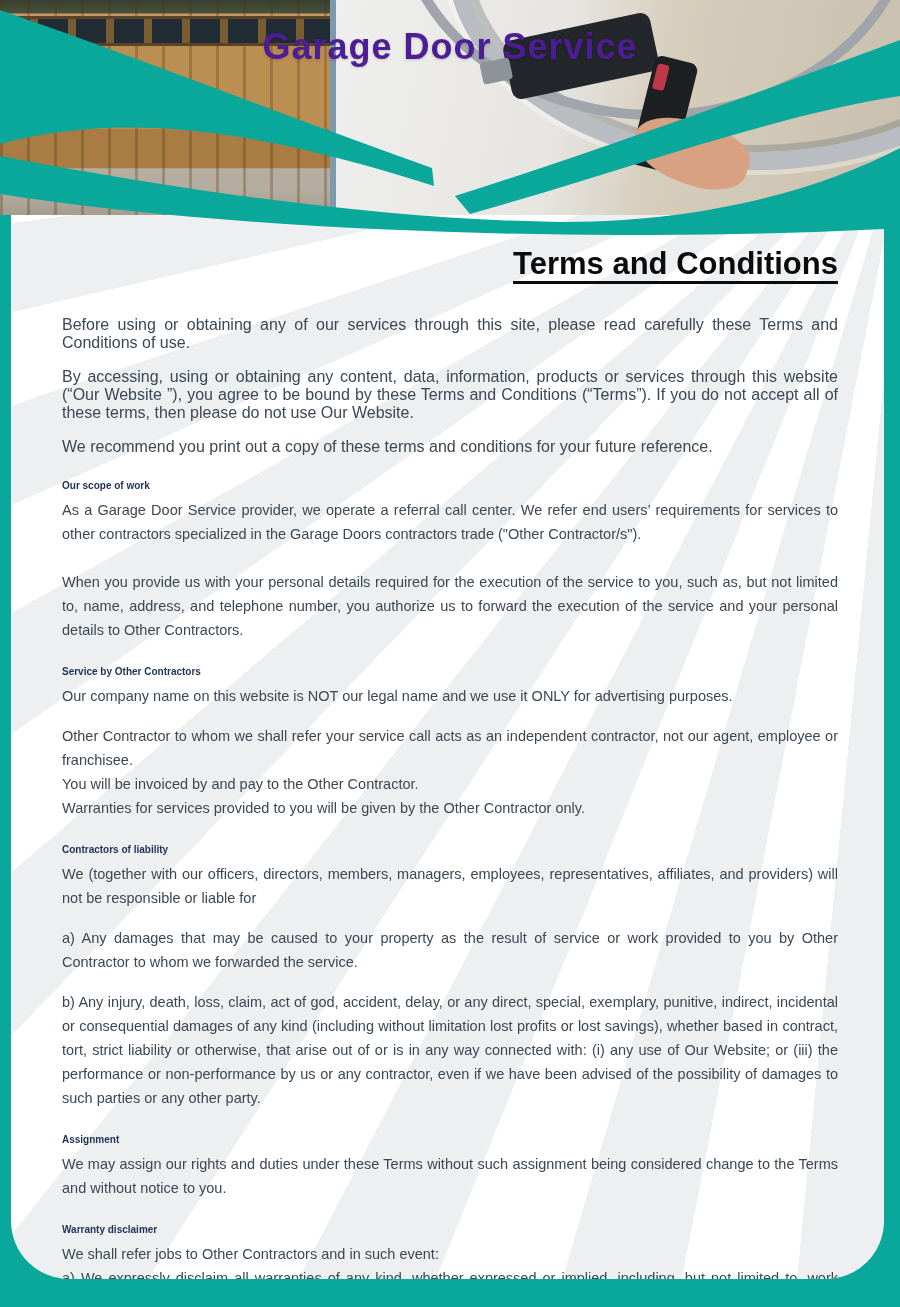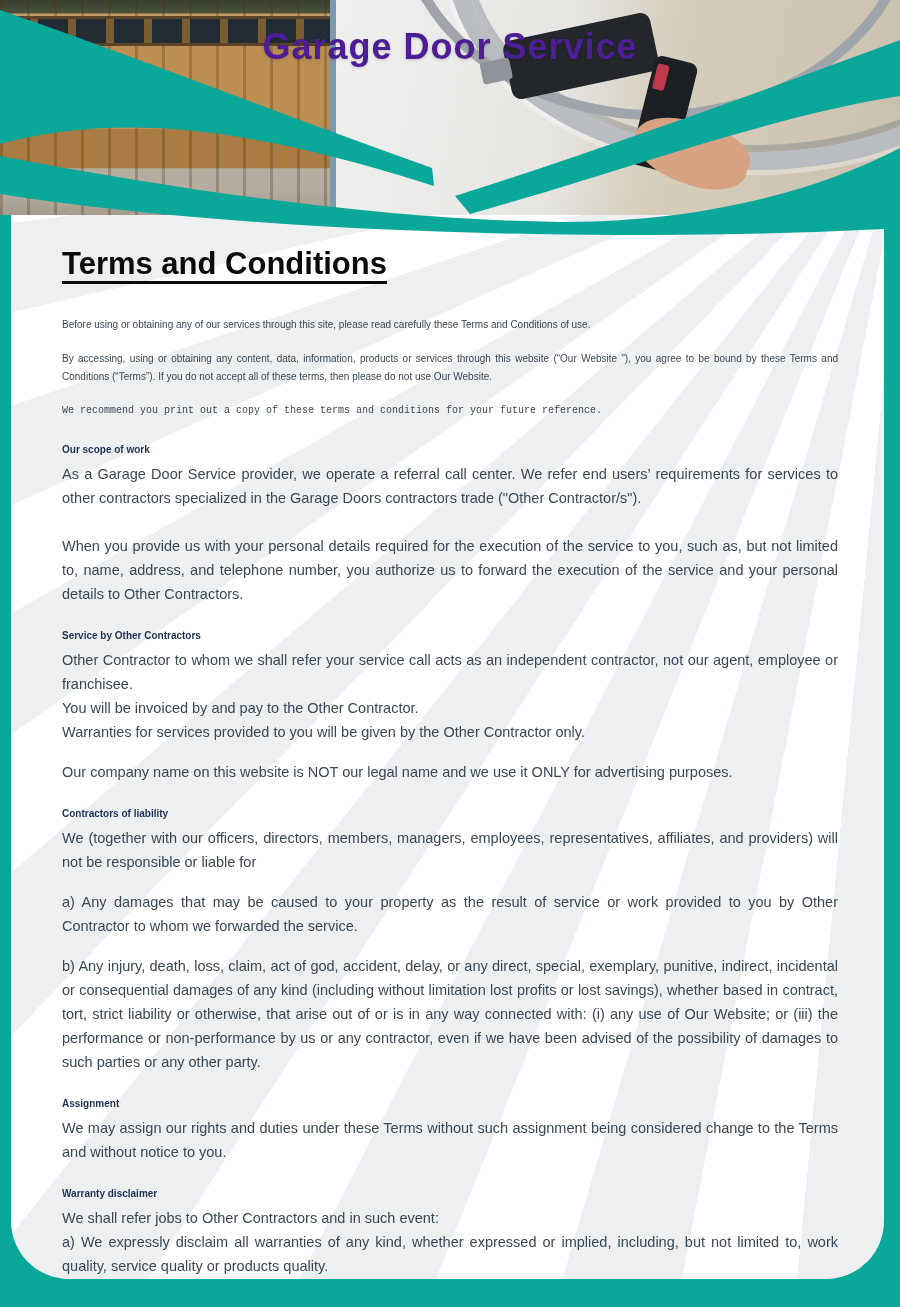--- a/index.html
+++ b/index.html
@@ -91,35 +91,35 @@
     position:absolute;left:0;top:26px;width:100%;
     text-align:center;
     color:#4c1d95;
     font-size:36px;font-weight:bold;letter-spacing:1px;
     text-shadow:0 1px 3px rgba(0,0,0,0.18);
     z-index:3;
   }
 
   
   .page-title{
-    text-align:left;
+    text-align:right;
     color:#0B0B0B;
     font-size:31px;font-weight:bold;
     text-decoration:underline;
     text-decoration-thickness:2.5px;
     text-underline-offset:7px;
     margin:0 0 34px 0;
   }
   .intro p{
     color:var(--body);
-    font-size:10px;line-height:18px;
+    font-size:16px;line-height:18px;
     text-align:justify;
     margin:0 0 16px 0;
   }
-  .intro p:last-child{margin-bottom:16px;font-family:Liberation Mono, monospace;}
+  .intro p:last-child{margin-bottom:16px;}
   .tc-section{margin-top:24px;}
   .tc-section h3{
     color:var(--navy);
     font-size:10px;font-weight:bold;
     margin:0 0 7px 0;
   }
   .block{
     color:var(--body);
     font-size:14.5px;line-height:24px;
     text-align:justify;
@@ -147,24 +147,24 @@
     <h3>Our scope of work</h3>
   <p class="block">As a Garage Door Service provider, we operate a referral call center. We refer end users’ requirements for services to other contractors specialized in the Garage Doors contractors trade ("Other Contractor/s").</p>
         </section>
 
   <section class="tc-section">
   <p class="block">When you provide us with your personal details required for the execution of the service to you, such as, but not limited to, name, address, and telephone number, you authorize us to forward the execution of the service and your personal details to Other Contractors.</p>
         </section>
 
   <section class="tc-section">
     <h3>Service by Other Contractors</h3>
-  <p class="block">Other Contractor to whom we shall refer your service call acts as an independent contractor, not our agent, employee or franchisee.
+  <p class="block">Our company name on this website is NOT our legal name and we use it ONLY for advertising purposes.</p>
+          <p class="block">Other Contractor to whom we shall refer your service call acts as an independent contractor, not our agent, employee or franchisee.
 You will be invoiced by and pay to the Other Contractor.
 Warranties for services provided to you will be given by the Other Contractor only.</p>
-          <p class="block">Our company name on this website is NOT our legal name and we use it ONLY for advertising purposes.</p>
         </section>
 
   <section class="tc-section">
     <h3>Contractors of liability</h3>
   <p class="block">We (together with our officers, directors, members, managers, employees, representatives, affiliates, and providers) will not be responsible or liable for</p>
           <p class="block">a) Any damages that may be caused to your property as the result of service or work provided to you by Other Contractor to whom we forwarded the service.</p>
           <p class="block">b) Any injury, death, loss, claim, act of god, accident, delay, or any direct, special, exemplary, punitive, indirect, incidental or consequential damages of any kind (including without limitation lost profits or lost savings), whether based in contract, tort, strict liability or otherwise, that arise out of or is in any way connected with: (i) any use of Our Website; or (iii) the performance or non-performance by us or any contractor, even if we have been advised of the possibility of damages to such parties or any other party.</p>
         </section>
 
   <section class="tc-section">

